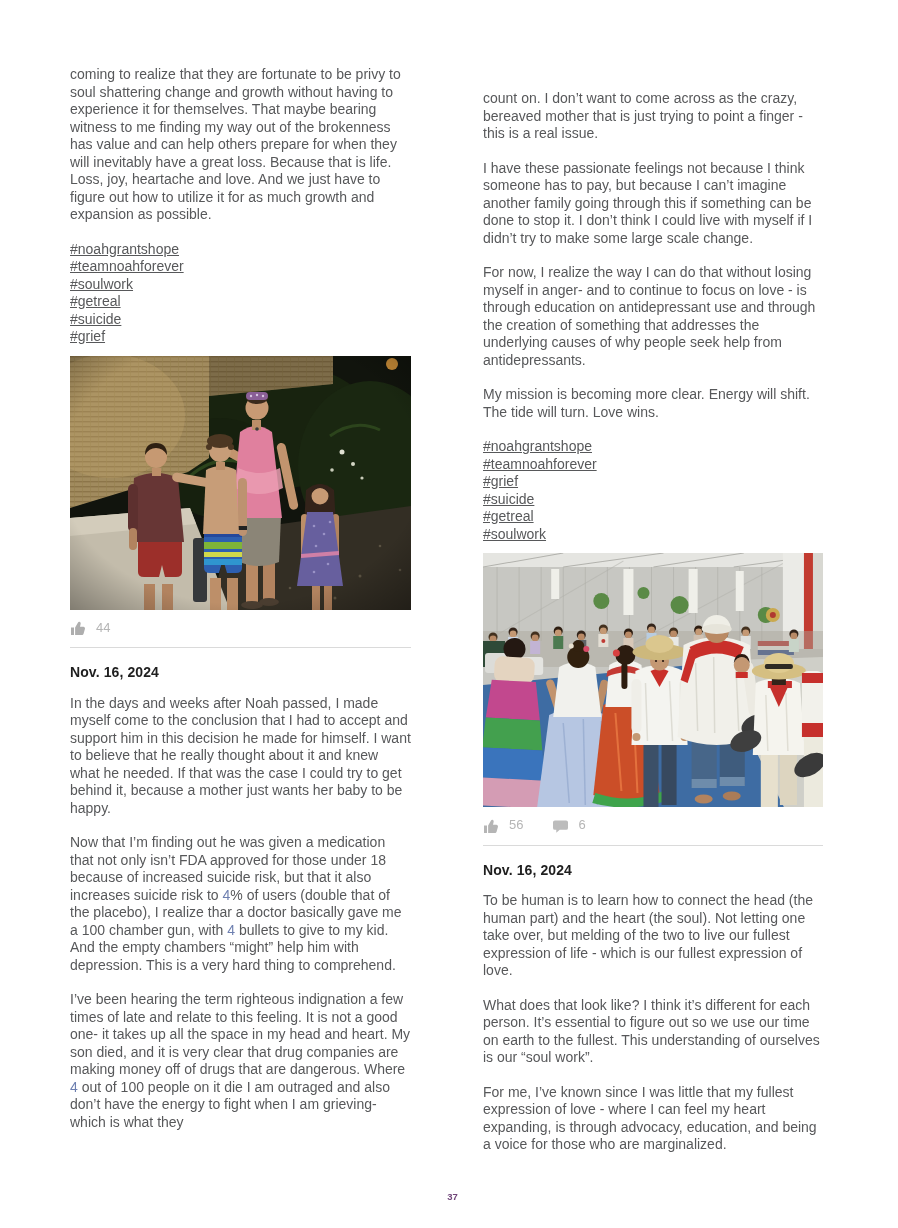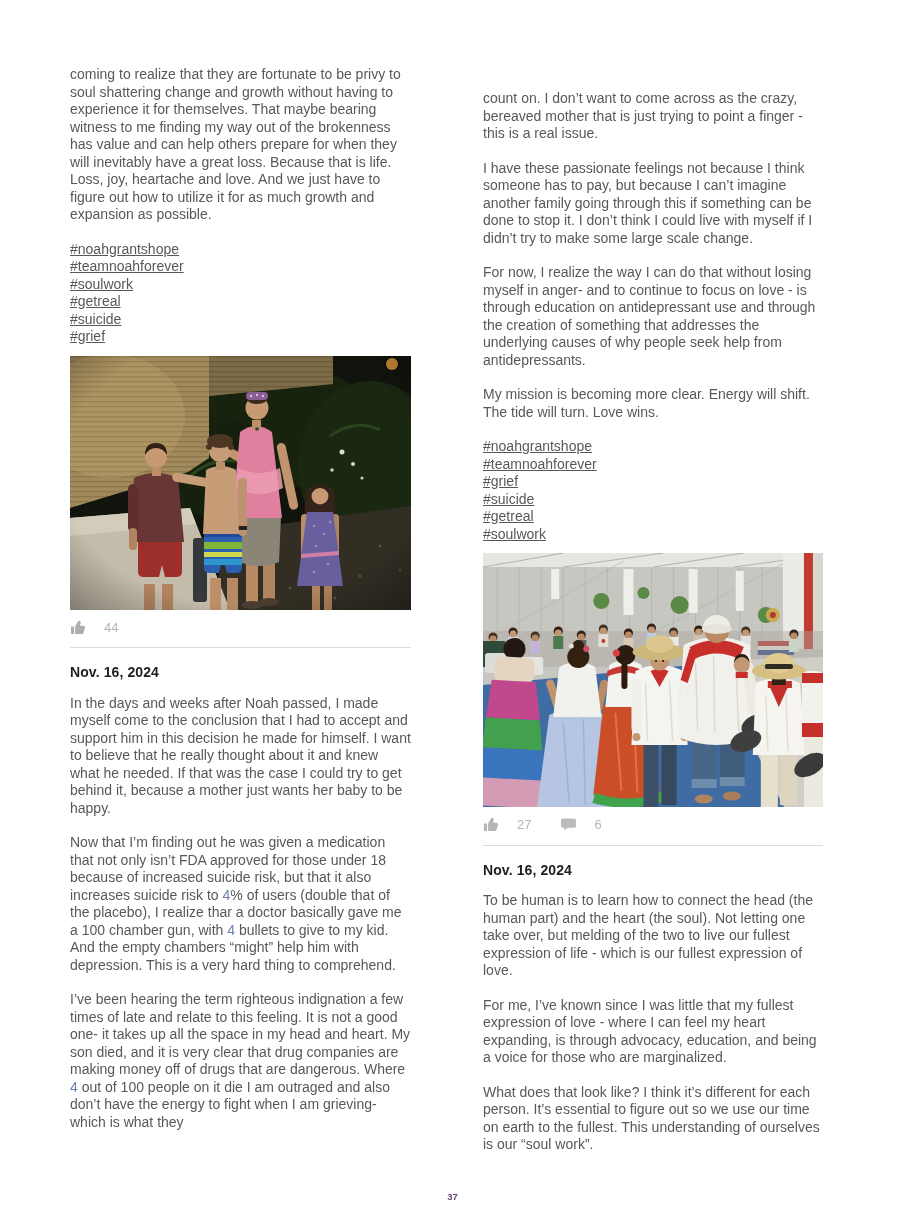--- a/index.html
+++ b/index.html
@@ -12,21 +12,21 @@
     overflow:hidden;
   }
   .columns{display:flex;gap:72px;padding:66px 0 0 70px;align-items:flex-start;}
   .col{width:341px;font-size:14px;line-height:17.5px;}
   .col-r{width:340px;margin-top:24px;}
   p{margin:0 0 17px;}
   .hashtags{margin:0 0 10px;text-decoration:underline;}
   .hashtags div{line-height:17.5px;}
   .photo{display:block;width:100%;height:254px;margin-top:10px;background:#222;}
   .like-row{display:flex;align-items:center;gap:9px;margin-top:9px;font-size:13px;color:#b5b5b5;}
-  .like-row .grp{display:flex;align-items:center;gap:17px;}
+  .like-row .grp{display:flex;align-items:flex-end;gap:9px;}
   .like-row .grp + .grp{margin-left:20px;}
   .like-row .icon{display:flex;}
   .divider{border-top:1px solid #dadada;margin-top:11px;}
   .post-date{font-size:14px;font-weight:bold;color:#1f1f1f;margin:16px 0 13px;letter-spacing:.1px;}
   .digit-accent{color:#6d7fb0;}
   .page-num{
     position:absolute;left:7px;right:0;bottom:26px;
     text-align:center;font-size:9.5px;font-weight:bold;color:#71477a;
   }
 </style>
@@ -394,35 +394,35 @@
         </g>
       </svg>
 
       <div class="like-row">
         <span class="grp">
           <span class="icon">
             <svg width="17" height="15" viewBox="0 0 18 16">
                 <path fill="#b5b5b5" d="M1 7h3.2v8H1zM5.4 15h7.1c.9 0 1.7-.6 1.9-1.5l1.5-5.2c.3-1.1-.5-2.3-1.7-2.3h-3.6l.7-3.1c.2-.9-.4-1.8-1.3-2-.6-.1-1.2.1-1.5.6L5.4 7z"></path>
               </svg>
           </span>
-          <span class="count">27</span>
+          <span class="count">56</span>
         </span>
         <span class="grp">
           <span class="icon">
             <svg width="17" height="15" viewBox="0 0 18 16">
                 <path fill="#bcbcbc" d="M3 1.5h12a2 2 0 0 1 2 2v6a2 2 0 0 1-2 2H8.2L4.5 14.6v-3.1H3a2 2 0 0 1-2-2v-6a2 2 0 0 1 2-2z"></path>
               </svg>
           </span>
           <span class="count">6</span>
         </span>
       </div>
 
       <div class="divider"></div>
       <h3 class="post-date">Nov. 16, 2024</h3>
 
       <p>To be human is to learn how to connect the head (the human part) and the heart (the soul). Not letting one take over, but melding of the two to live our fullest expression of life - which is our fullest expression of love.</p>
+      <p>What does that look like? I think it’s different for each person. It’s essential to figure out so we use our time on earth to the fullest. This understanding of ourselves is our “soul work”.</p>
       <p>For me, I’ve known since I was little that my fullest expression of love - where I can feel my heart expanding, is through advocacy, education, and being a voice for those who are marginalized.</p>
-      <p>What does that look like? I think it’s different for each person. It’s essential to figure out so we use our time on earth to the fullest. This understanding of ourselves is our “soul work”.</p>
     </div>
   </div>
 
   <div class="page-num">37</div>
 </div>
 
 </body></html>

